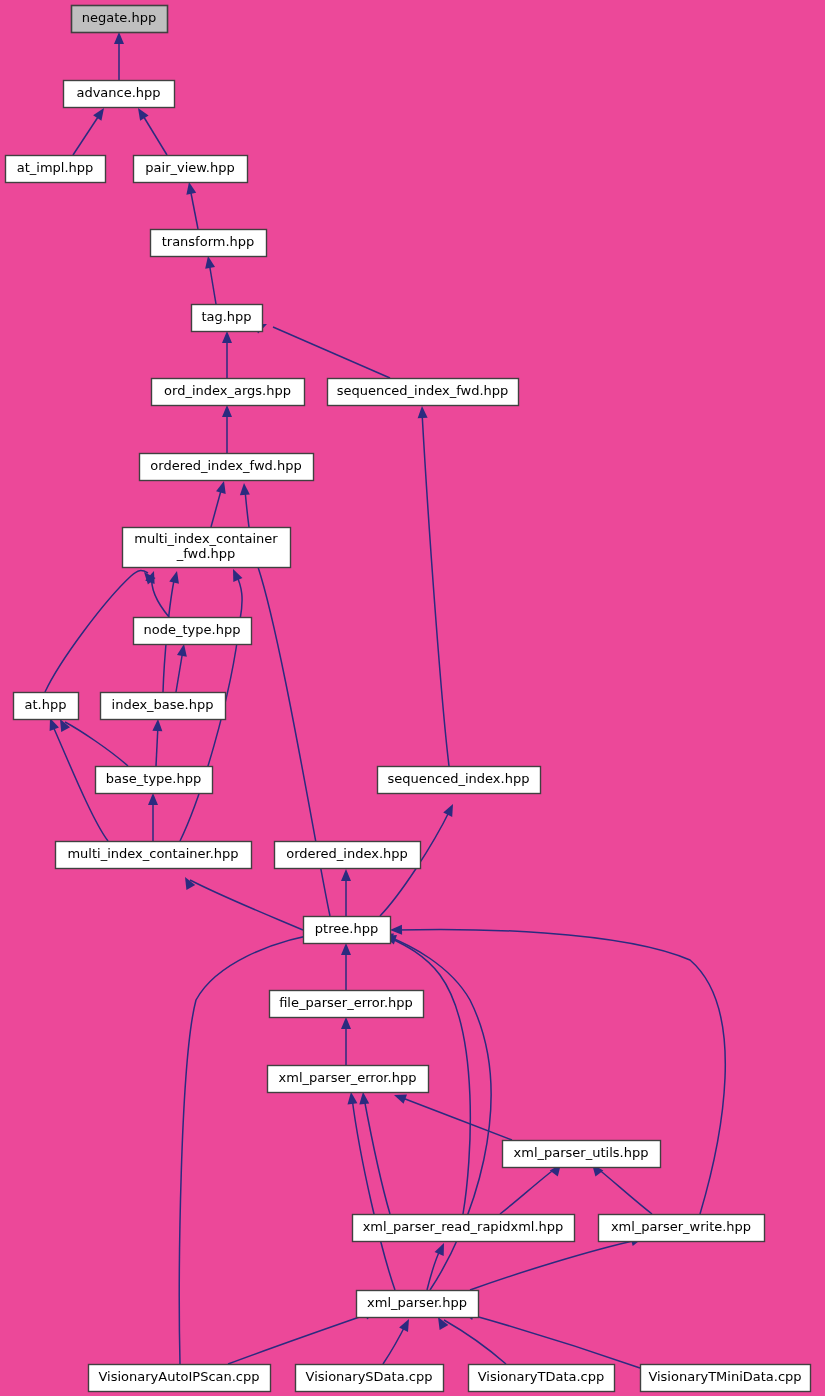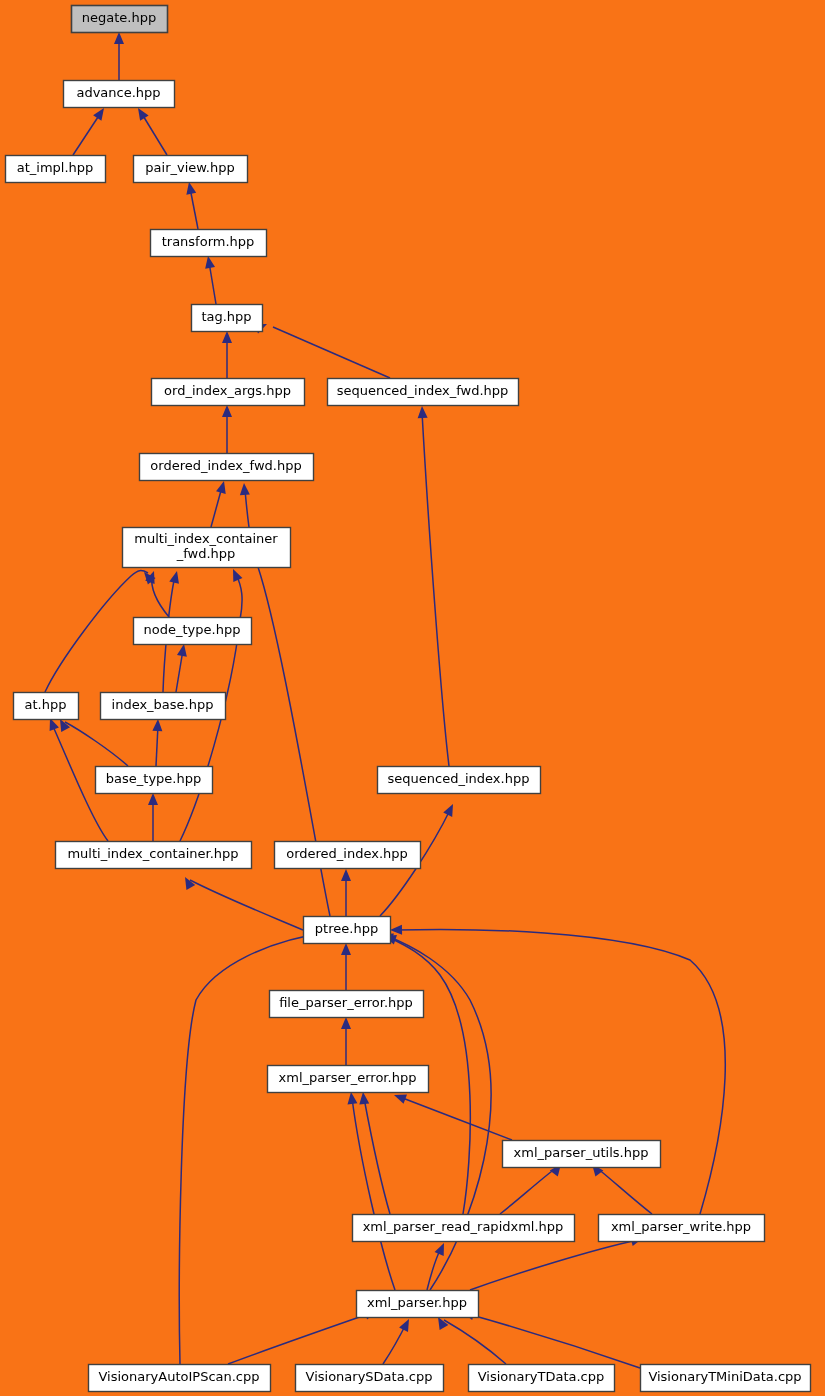--- a/index.html
+++ b/index.html
@@ -1,17 +1,17 @@
 <!DOCTYPE html>
 <html><head>
 <meta charset="utf-8">
 <style>
   html,body{margin:0;padding:0;background:#ffffff;}
   body{font-family:"DejaVu Sans","Liberation Sans",sans-serif;}
-  #graph-root{position:relative;width:825px;height:1396px;background:#f97316;overflow:hidden;}
+  #graph-root{position:relative;width:825px;height:1396px;background:#ec4899;overflow:hidden;}
   svg#graph-svg{position:absolute;top:0;left:0;width:825px;height:1396px;display:block;}
   .node-rect{stroke:#404040;stroke-width:1.4px;fill:#ffffff;}
   .node-rect.highlight{fill:#bfbfbf;stroke:#404040;stroke-width:1.6px;}
   .node-label{font-family:"DejaVu Sans","Liberation Sans",sans-serif;font-size:13px;fill:#000000;text-anchor:middle;dominant-baseline:middle;}
   .edge-path{stroke:#2b2b7f;stroke-width:1.5px;fill:none;}
   .edge-head{fill:#2b2b7f;stroke:none;}
 </style>
 </head>
 <body>
 

